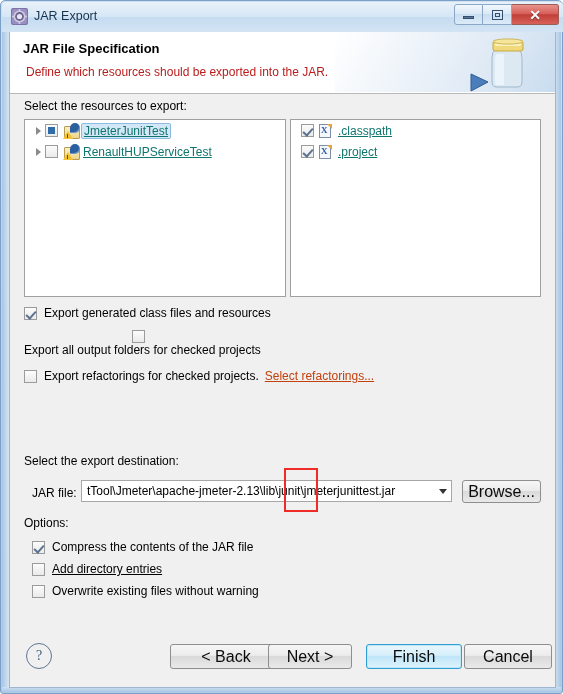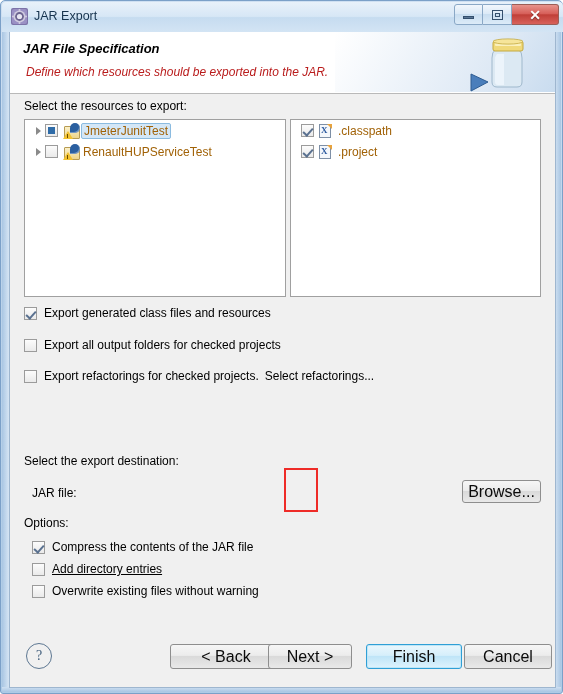--- a/index.html
+++ b/index.html
@@ -132,21 +132,20 @@
 
   
   .header {
     position: absolute;
     left: 0; top: 0;
     width: 545px;
     height: 61px;
     background: #ffffff;
     border-bottom: 1px solid #b9b9b9;
     overflow: hidden;
-    font-style: italic;
   }
   .header-sheen {
     position: absolute;
     right: 0; top: 0;
     width: 220px; height: 60px;
     background: linear-gradient(120deg, rgba(255,255,255,0) 0%, rgba(216,229,243,.85) 70%, rgba(198,218,238,.95) 100%);
   }
   .header-title {
     position: absolute;
     left: 13px; top: 9px;
@@ -298,41 +297,42 @@
   .xml-ico .x {
     position: absolute;
     left: 2px; top: 2px;
     font-size: 9px;
     font-weight: bold;
     color: #2f5ca0;
     line-height: 11px;
     font-family: "Liberation Serif", serif;
   }
 
-  .tree-label { font-size: 12px; color: #a16207; }
+  .tree-label { font-size: 12px; color: #0f766e; text-decoration: underline; }
   .tree-label.selected {
     background: #d4e7f7;
     border: 1px solid #8bbbe0;
     border-radius: 2px;
     padding: 0 2px;
     margin: -1px -2px;
   }
 
   
   .opt-row {
     position: absolute;
     display: flex;
     align-items: center;
     white-space: nowrap;
     font-size: 12px;
   }
   .opt-row .cb { margin-right: 7px; }
 
   .disabled-link {
-    color: #000000;
+    color: #c2410c;
+    text-decoration: underline;
     margin-left: 6px;
   }
 
   
   .combo {
     position: absolute;
     box-sizing: border-box;
     background: #ffffff;
     border: 1px solid #a7a7a7;
     display: flex;
@@ -523,34 +523,40 @@
               <span class="x">X</span>
           </span>
           <span class="tree-label">.project</span>
         </div>
       </div>
 
       <div class="opt-row" style="left:14px; top:212px;">
         <span class="cb checked grey"></span>
         <span>Export generated class files and resources</span>
       </div>
-      <div class="opt-row" style="left:14px; top:244px;">
+      <div class="opt-row" style="left:14px; top:236px;flex-direction:column;">
         <span class="cb"></span>
         <span>Export all output folders for checked projects</span>
       </div>
       <div class="opt-row" style="left:14px; top:275px;">
         <span class="cb"></span>
         <span>Export refactorings for checked projects.</span>
         <span class="disabled-link">Select refactorings...</span>
       </div>
 
       <div class="label" style="left:14px; top:360px;">Select the export destination:</div>
 
       <div class="label" style="left:22px; top:392px;">JAR file:</div>
 
+      <div class="combo" style="left:71px; top:386px; width:371px; height:22px;">
+        <span class="combo-text">tTool\Jmeter\apache-jmeter-2.13\lib\junit\jmeterjunittest.jar</span>
+        <span class="combo-arrow">
+            <i></i>
+          </span>
+      </div>
 
       <div class="btn" style="left:452px; top:386px; width:79px; height:23px;">Browse...</div>
 
       <div class="annotation" style="left:274px; top:374px; width:34px; height:44px;"></div>
 
       <div class="label" style="left:14px; top:422px;">Options:</div>
 
       <div class="opt-row" style="left:22px; top:446px;">
         <span class="cb checked grey"></span>
         <span>Compress the contents of the JAR file</span>

